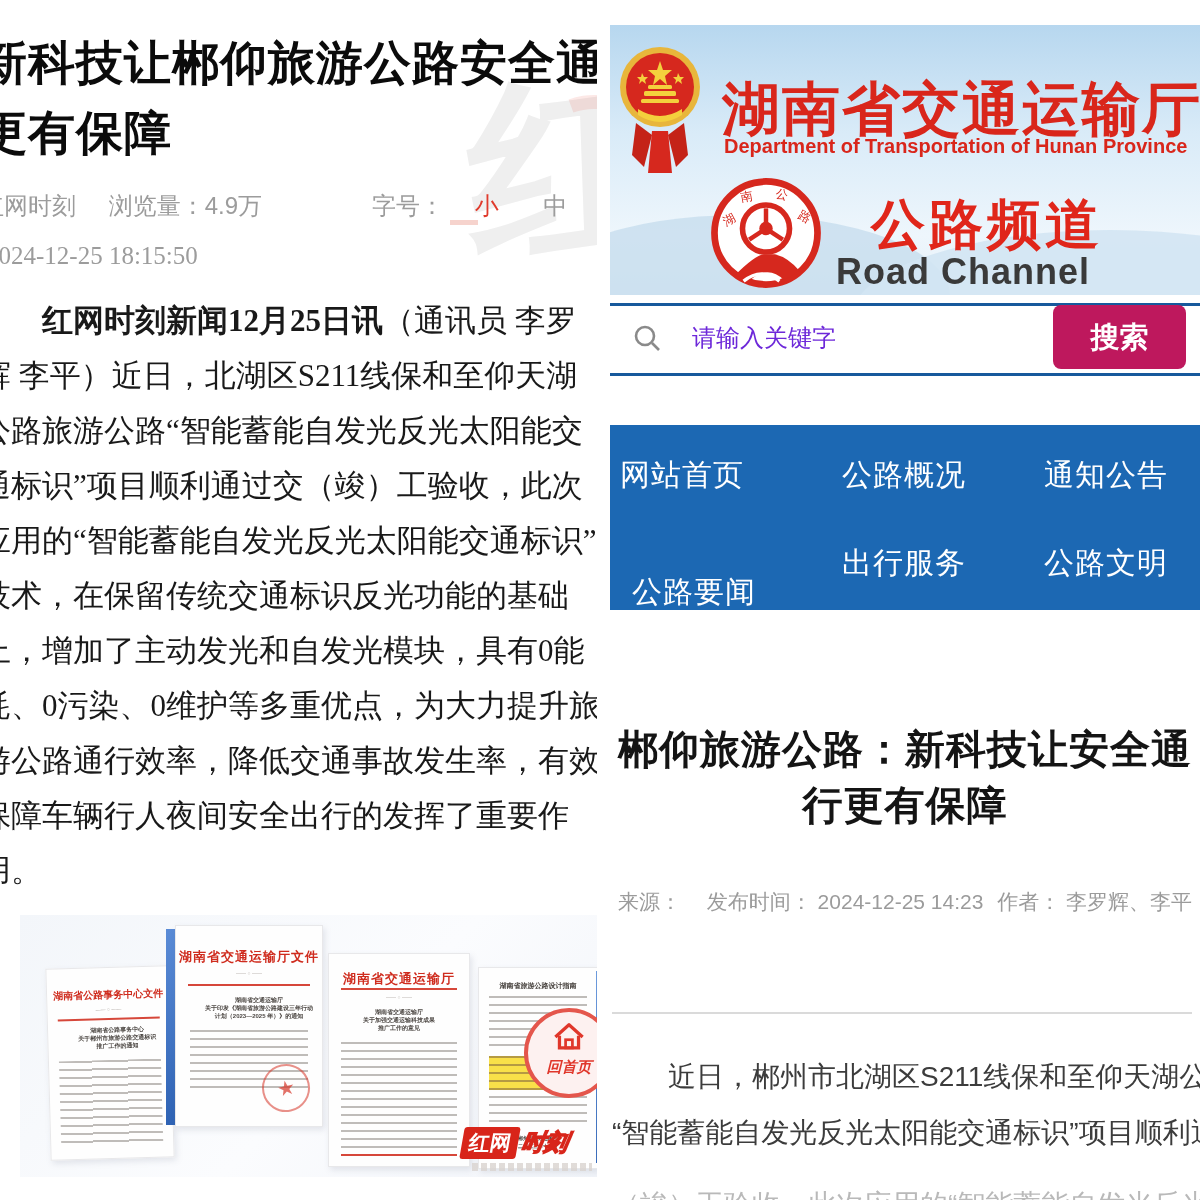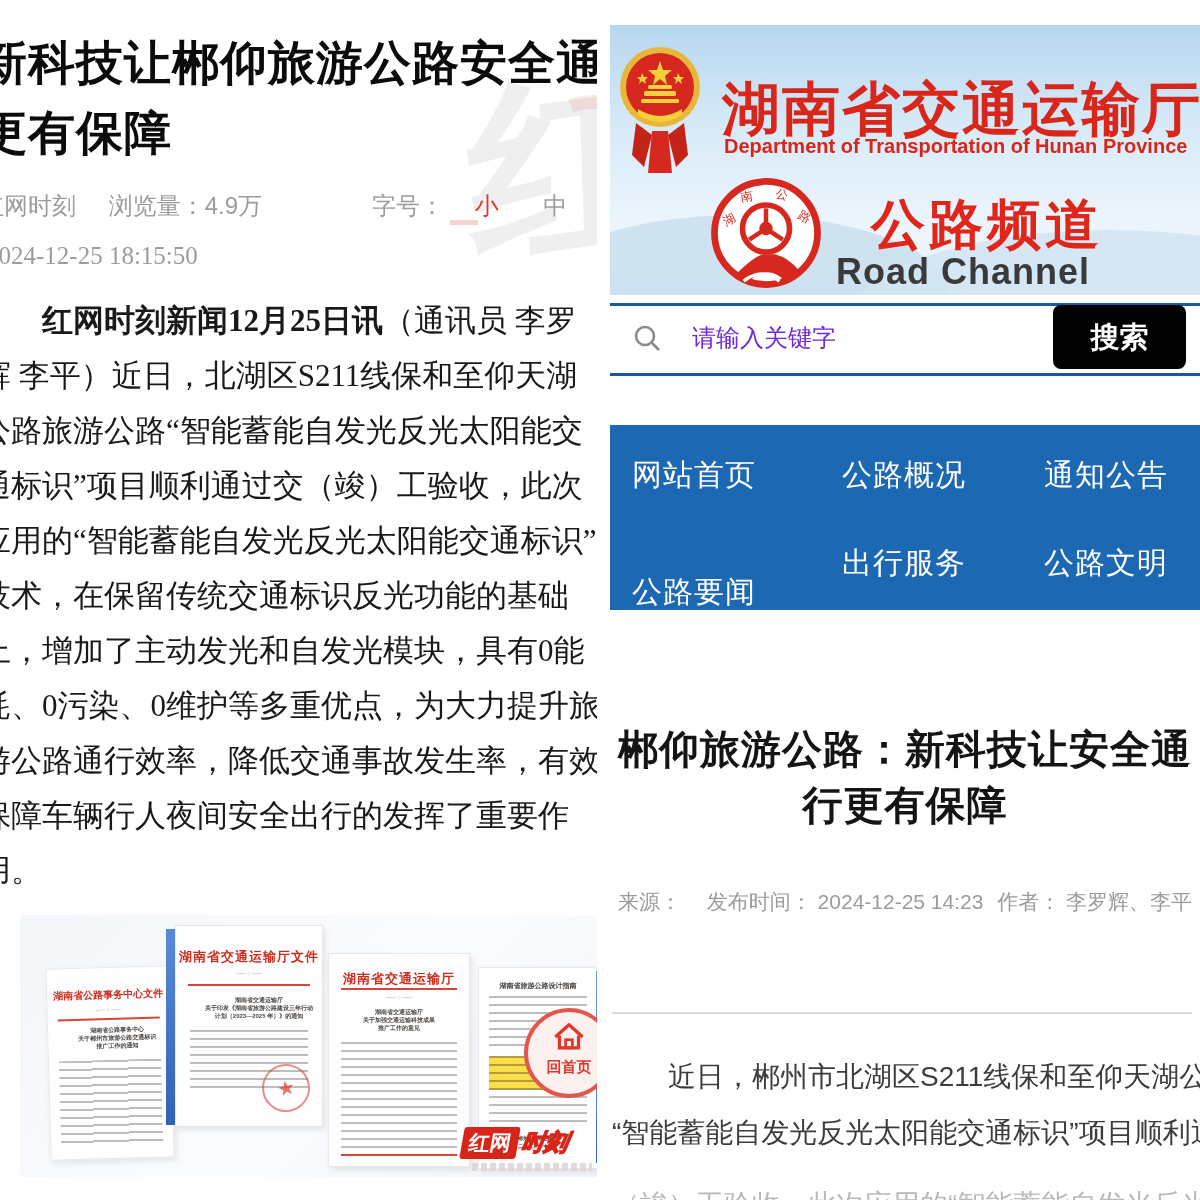--- a/index.html
+++ b/index.html
@@ -30,21 +30,21 @@
   .red-rule{position:absolute;height:2px;background:#d6473a;}
   .gray-mini{position:absolute;width:100%;text-align:center;color:#b0a9a4;font-size:5px;}
   .dark-mini{position:absolute;width:100%;text-align:center;color:#4c4743;font-weight:bold;font-size:6px;line-height:8px;}
   .stripes{position:absolute;background:repeating-linear-gradient(to bottom,#aaa6a2 0 2px,transparent 2px 8px);opacity:.75;}
   .hl-yellow{position:absolute;background:repeating-linear-gradient(to bottom,#b59a43 0 2px,#f9e049 2px 8px);}
   .spine-l{position:absolute;width:9px;background:linear-gradient(180deg,#5a8bd6,#2f63b4);}
   .stamp{position:absolute;width:44px;height:44px;border:2px solid rgba(213,52,40,.55);border-radius:50%;
          color:rgba(213,52,40,.7);font-size:20px;text-align:center;line-height:44px;transform:rotate(-12deg);}
   #home-btn{position:absolute;left:504px;top:93px;width:82px;height:82px;border-radius:50%;
             background:#fdf1f0;border:4px solid #e4564c;text-align:center;}
-  #home-btn .hb-label{color:#e0372b;font-size:15px;font-weight:bold;display:block;margin-top:2px;}
+  #home-btn .hb-label{color:#e0372b;font-size:15px;font-weight:bold;display:block;margin-top:2px;font-style:italic;}
   #rednet-logo{position:absolute;left:442px;top:212px;}
   .rn-box{display:inline-block;background:#d8251a;color:#fff;font-weight:bold;font-size:21px;
           padding:2px 7px;transform:skewX(-10deg);border-radius:3px;}
   .rn-outline{display:inline-block;margin-left:4px;font-weight:bold;font-size:23px;color:#fff;
               -webkit-text-stroke:1.4px #d8251a;text-shadow:0 0 1px #d8251a;transform:skewX(-10deg);font-style:italic;}
   .rn-sub{position:absolute;left:452px;top:248px;width:120px;height:8px;
           background:repeating-linear-gradient(to right,#d9d3cf 0 6px,transparent 6px 9px);opacity:.8;}
 
   
   #right-page{left:610px;top:0;width:590px;height:1200px;overflow:hidden;background:#fff;}
@@ -54,21 +54,21 @@
   .hdr-title{position:absolute;left:112px;top:46px;color:#d9261b;font-weight:bold;font-size:58px;
              letter-spacing:2px;white-space:nowrap;}
   .hdr-sub{position:absolute;left:114px;top:110px;color:#d9261b;font-weight:bold;font-size:20px;white-space:nowrap;}
   .hdr-channel{position:absolute;left:222px;top:164px;color:#e0261a;font-weight:bold;font-size:54px;letter-spacing:4px;margin-left:39px;}
   .hdr-channel-en{position:absolute;left:226px;top:226px;color:#3a3a3a;font-weight:bold;font-size:36px;letter-spacing:1px;}
 
   #search-row{left:0;top:303px;width:590px;height:67px;background:#fff;
               border-top:3px solid #17599c;border-bottom:3px solid #17599c;}
   #search-input{position:absolute;left:0;top:0;width:443px;height:61px;background:#fff;}
   .sp-text{position:absolute;left:62px;top:16px;color:#6d28d9;font-size:24px;margin-left:20px;}
-  #search-btn{position:absolute;left:443px;top:-1px;width:133px;height:64px;background:#000000;
+  #search-btn{position:absolute;left:443px;top:-1px;width:133px;height:64px;background:#be185d;
               border-radius:8px;color:#fff;font-size:29px;font-weight:bold;text-align:center;line-height:64px;}
 
   #nav{left:0;top:425px;width:590px;height:185px;background:#1c68b3;}
   .nav-item{position:absolute;color:#fff;font-size:30px;letter-spacing:1px;}
 
   #crumb-row{left:0;top:630px;width:590px;height:40px;}
   .crumb-text{position:absolute;left:58px;top:5px;color:#8f8f8f;font-size:25px;white-space:nowrap;}
 
   .r-title{width:590px;text-align:center;color:#141414;font-weight:bold;font-size:40px;letter-spacing:1px;}
   .r-meta{width:590px;text-align:center;color:#9b9b9b;font-size:21px;white-space:nowrap;}
@@ -216,21 +216,21 @@
         <svg class="abs" style="left:22px;top:17px;" width="30" height="30" viewBox="0 0 30 30">
           <circle cx="13" cy="13" r="9" fill="none" stroke="#8a8a8a" stroke-width="2.6"></circle>
           <line x1="20" y1="20" x2="27" y2="27" stroke="#8a8a8a" stroke-width="2.6"></line>
         </svg>
         <span class="sp-text">请输入关键字</span>
       </div>
       <div id="search-btn">搜索</div>
     </div>
 
     <div id="nav" class="abs">
-      <div class="nav-item" style="left:22px;top:30px;text-align:right;">网站首页</div>
+      <div class="nav-item" style="left:10px;top:30px;text-align:right;">网站首页</div>
       <div class="nav-item" style="left:232px;top:30px;">公路概况</div>
       <div class="nav-item" style="left:434px;top:30px;">通知公告</div>
       <div class="nav-item" style="left:22px;top:118px;margin-top:29px;">公路要闻</div>
       <div class="nav-item" style="left:232px;top:118px;">出行服务</div>
       <div class="nav-item" style="left:434px;top:118px;">公路文明</div>
     </div>
 
 
     <div class="abs r-title" style="top:722px;">郴仰旅游公路：新科技让安全通</div>
     <div class="abs r-title" style="top:778px;">行更有保障</div>

